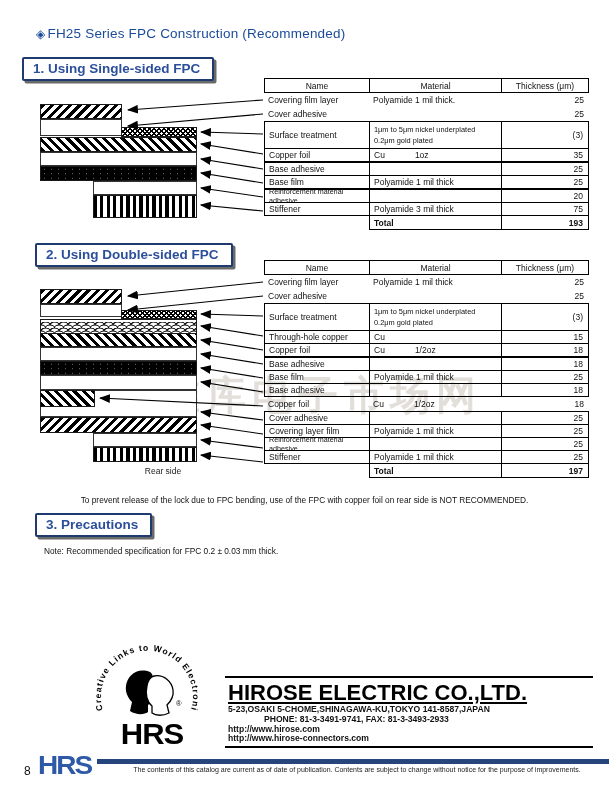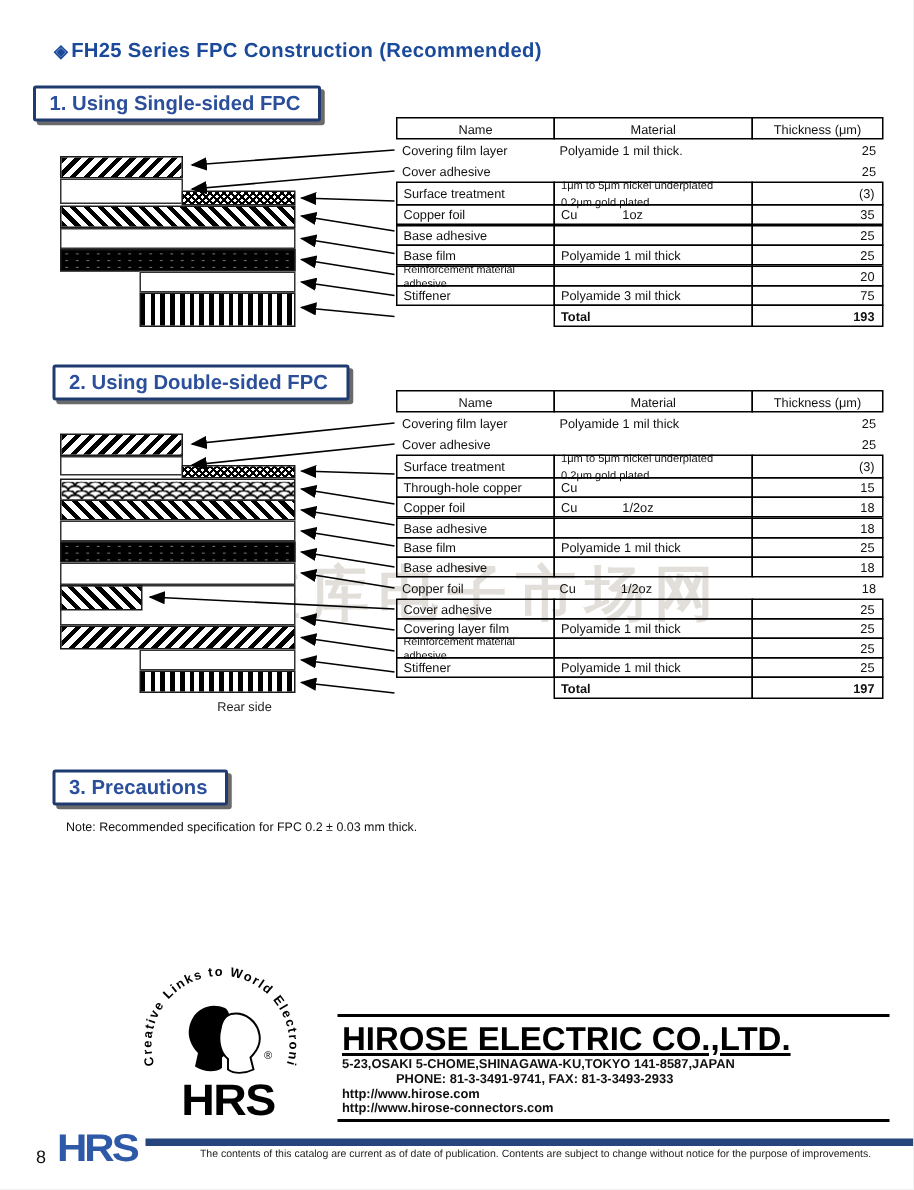--- a/index.html
+++ b/index.html
@@ -1,21 +1,21 @@
 <!DOCTYPE html>
 <html><head>
 <meta charset="utf-8">
 <style>
   html,body{margin:0;padding:0;background:#e8e8e8;}
   .page{position:relative;width:609px;height:793px;background:#fff;
         font-family:"Liberation Sans",sans-serif;overflow:hidden;margin:0 auto;}
   .abs{position:absolute;}
 
   
-  .doc-title{left:36px;top:26px;font-size:13.5px;font-weight:bold;color:#1b4a9b;letter-spacing:.2px;}
+  .doc-title{left:36px;top:26px;font-size:13.5px;font-weight:normal;color:#1b4a9b;letter-spacing:.2px;}
   .doc-title .dia{margin-right:2px;font-size:12px;}
 
   
   .sec-box{background:#fff;border:2px solid #1e3a6e;box-shadow:2.5px 2.5px 0 #6a6a6a;
            border-radius:2px;padding:2px 12px 3px 9px;font-size:13.5px;font-weight:bold;color:#2b4f9b;}
 
   
   .watermark{left:160px;top:368px;font-size:40px;letter-spacing:6px;color:rgba(160,145,133,.30);
              font-weight:bold;white-space:nowrap;pointer-events:none;}
 
@@ -29,21 +29,21 @@
       repeating-linear-gradient(45deg,#000 0 1.4px,transparent 1.4px 3.4px),
       repeating-linear-gradient(-45deg,#000 0 1.4px,transparent 1.4px 3.4px);}
   .vstripes{background:repeating-linear-gradient(90deg,#000 0 3px,#fff 3px 6.5px);}
   .scales{background:#fff;}
   .rear-label{font-size:8.5px;color:#222;text-align:center;}
 
   
   .ctable{position:absolute;width:327px;font-size:8.5px;color:#111;}
   .trow{display:flex;height:14px;position:relative;}
   .trow.header{height:15px;text-align:right;}
-  .trow.tall{height:16px;text-align:right;}
+  .trow.tall{height:28px;text-align:right;}
   .trow.total{height:15px;font-weight:bold;}
   .rb + .rb{margin-top:-1px;}
   .rb.group-start{margin-top:0;}
   .tcell{box-sizing:border-box;display:flex;align-items:center;background:transparent;}
   .tcell + .tcell{margin-left:-1px;}
   .c0{width:106px;padding-left:4px;}
   .c1{width:133px;padding-left:4px;}
   .c2{width:88px;justify-content:flex-end;padding-right:5px;}
   .rb .tcell{border:1px solid #000;}
   .open .tcell{border:none;}
@@ -329,20 +329,21 @@
     <line class="arr" x1="263" y1="364" x2="201" y2="354" marker-end="url(#ah)"></line>
     <line class="arr" x1="263" y1="378" x2="201" y2="368" marker-end="url(#ah)"></line>
     <line class="arr" x1="263" y1="392" x2="201" y2="382" marker-end="url(#ah)"></line>
     <line class="arr" x1="263" y1="406" x2="100" y2="398" marker-end="url(#ah)"></line>
     <line class="arr" x1="263" y1="420" x2="201" y2="412" marker-end="url(#ah)"></line>
     <line class="arr" x1="263" y1="434" x2="201" y2="425" marker-end="url(#ah)"></line>
     <line class="arr" x1="263" y1="448" x2="201" y2="440" marker-end="url(#ah)"></line>
     <line class="arr" x1="263" y1="462" x2="201" y2="455" marker-end="url(#ah)"></line>
   </svg>
 
+  <div class="abs warning-note">To prevent release of the lock due to FPC bending, use of the FPC with copper foil on rear side is NOT RECOMMENDED.</div>
   <div class="abs precaution-note">Note: Recommended specification for FPC 0.2 ± 0.03 mm thick.</div>
 
   <svg class="abs" style="left:88px;top:632px;" width="118" height="118" viewBox="0 0 118 118">
     <defs>
         <path id="tarc" d="M 15,78 A 46,46 0 1 1 103,78"></path>
       </defs>
     <text font-size="8.6" font-weight="bold" letter-spacing="1.1" fill="#000" font-family="Liberation Sans, sans-serif">
       <textPath href="#tarc">Creative Links to World Electronics</textPath>
     </text>
     <g>

